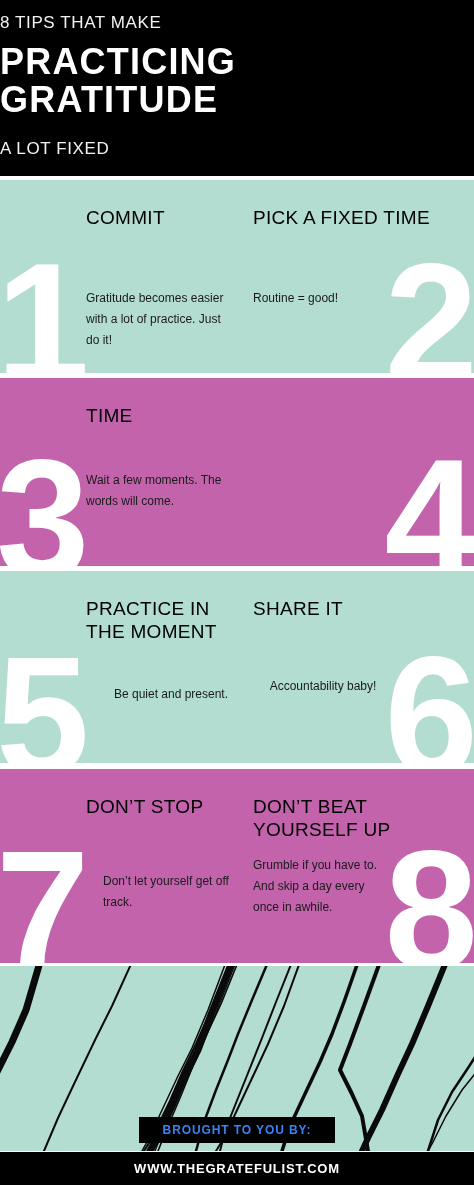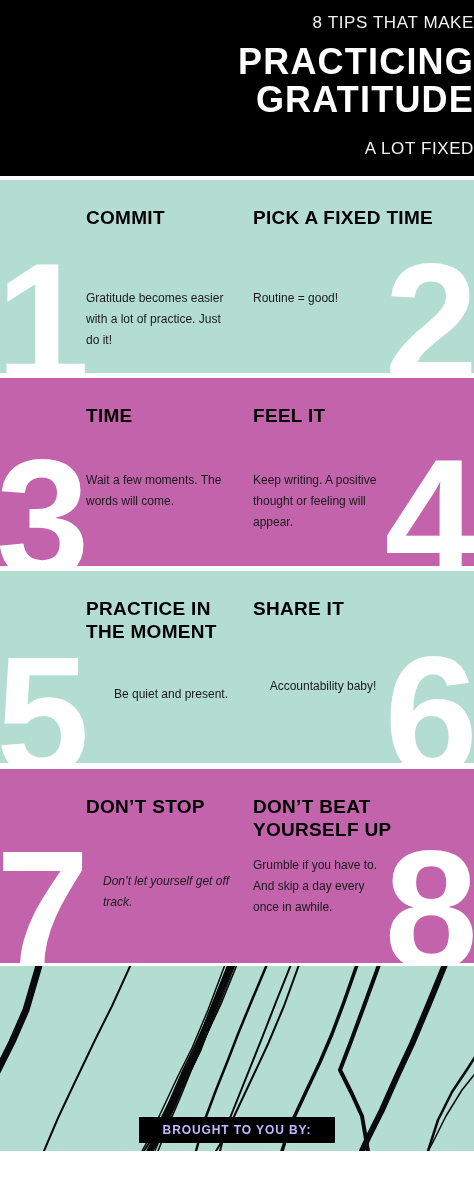--- a/index.html
+++ b/index.html
@@ -23,21 +23,21 @@
 
   
   .header {
     position: absolute;
     left: 0;
     top: 0;
     width: 474px;
     height: 176px;
     background: #000000;
     color: #ffffff;
-    text-align: right;
+    text-align: left;
     overflow: hidden;
   }
   .header-kicker {
     position: absolute;
     left: 0;
     top: 13px;
     width: 474px;
     font-size: 17px;
     font-weight: 400;
     letter-spacing: 0.6px;
@@ -107,21 +107,21 @@
     height: 100%;
   }
   .col-left  { left: 86px;  width: 152px; }
   .col-right { left: 253px; width: 160px; }
 
   .tip-title {
     position: absolute;
     top: 26px;
     left: 0;
     font-size: 19px;
-    font-weight: 700;
+    font-weight: 400;
     line-height: 23px;
     letter-spacing: 0.3px;
     color: #000000;
     white-space: pre-line;
   }
   
   .col-right .tip-title { width: 215px; }
   .col-left  .tip-title { width: 180px; }
 
   .tip-body {
@@ -137,21 +137,21 @@
   
   .band-1 .tip-body { top: 108px; }
   .band-2 .tip-body { top: 92px; }
   .band-3 .tip-body { top: 105px; text-align: center; }
   .band-4 .col-left  .tip-body { top: 102px; }
   .band-4 .col-right .tip-body { top: 86px; }
   .band-3 .col-left  .tip-body { top: 113px; }
 
   
   .band-3 .col-left .tip-body { left: 15px; }
-  .band-4 .col-left .tip-body { left: 17px; font-style: italic; }
+  .band-4 .col-left .tip-body { left: 17px; }
 
   
   .footer-art {
     position: absolute;
     left: 0;
     top: 966px;
     width: 474px;
     height: 185px;
     background: #b4ddd1;
     overflow: hidden;
@@ -163,21 +163,21 @@
     display: block;
   }
 
   .brought-badge {
     position: absolute;
     left: 139px;
     top: 1117px;
     width: 196px;
     height: 26px;
     background: #000000;
-    color: #c4b5fd;
+    color: #3b82f6;
     font-size: 12px;
     font-weight: 700;
     letter-spacing: 0.9px;
     line-height: 26px;
     text-align: center;
   }
 
   .footer-bar {
     position: absolute;
     left: 0;
@@ -224,24 +224,20 @@
 
   <div class="band purple band-2">
     <div class="bignum left">3</div>
     <div class="bignum right">4</div>
 
     <div class="col col-left">
       <div class="tip-title">TIME</div>
       <div class="tip-body">Wait a few moments. The words will come.</div>
     </div>
 
-    <div class="col col-right">
-      <div class="tip-title">FEEL IT</div>
-      <div class="tip-body">Keep writing. A positive thought or feeling will appear.</div>
-    </div>
   </div>
 
   <div class="band mint band-3">
     <div class="bignum left">5</div>
     <div class="bignum right">6</div>
 
     <div class="col col-left">
       <div class="tip-title">PRACTICE IN
 THE MOMENT</div>
       <div class="tip-body">Be quiet and present.</div>
@@ -287,14 +283,15 @@
         <path d="M380 -4 L364 40 L350 78 L340 104 L352 128 L362 150 L368 185" stroke-width="4"></path>
         <path d="M446 -4 L428 40 L412 78 L398 108 L382 144 L368 172 L362 185" stroke-width="6"></path>
         <path d="M482 80 L468 102 L452 126 L438 154 L428 185" stroke-width="2.5"></path>
         <path d="M478 104 L462 124 L446 150 L432 178 L428 185" stroke-width="1.5"></path>
       </g>
     </svg>
   </div>
 
   <div class="brought-badge">BROUGHT TO YOU BY:</div>
 
+  <div class="footer-bar">WWW.THEGRATEFULIST.COM</div>
 
 </div>
 
 </body></html>

